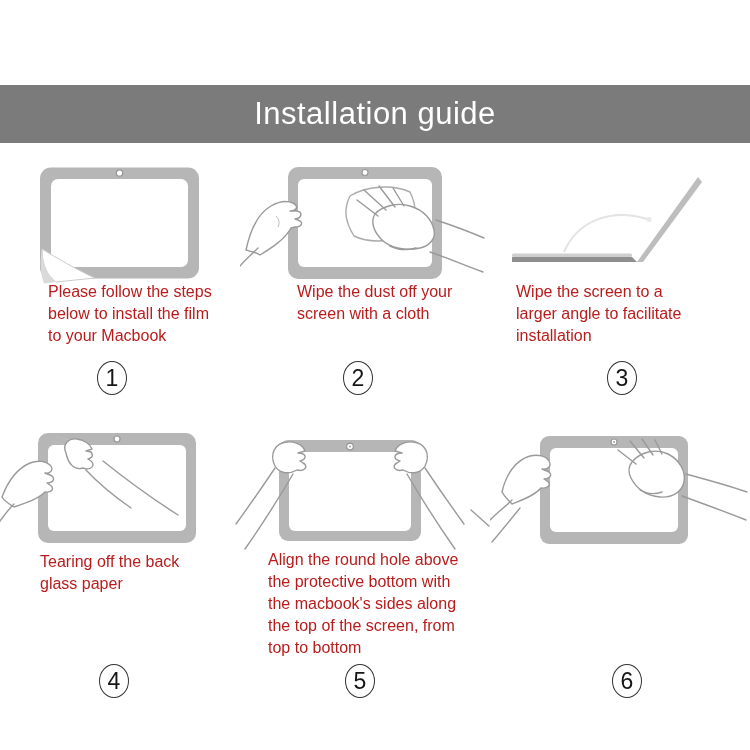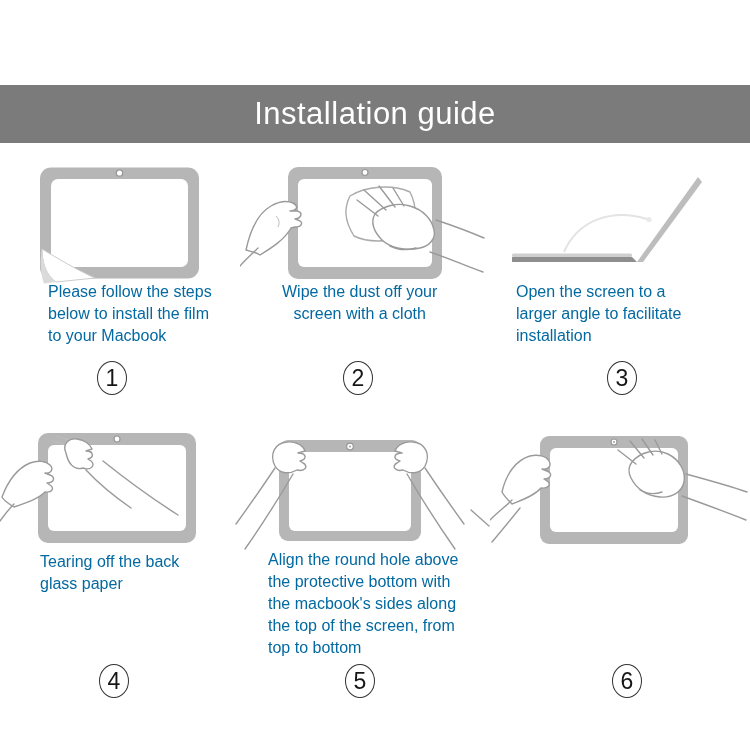--- a/index.html
+++ b/index.html
@@ -8,21 +8,21 @@
     font-family:"Liberation Sans", sans-serif;
   }
   .banner{
     position:absolute;left:0;top:45px;width:750px;height:58px;
     background:#7b7b7b;color:#fff;display:flex;align-items:center;justify-content:center;
   }
   .banner-title{font-size:31px;font-weight:400;letter-spacing:0.5px;}
   .cell{position:absolute;}
   .art{position:absolute;}
   .art svg{display:block;}
-  .cap{position:absolute;color:#0369a1;font-size:16px;line-height:22px;white-space:nowrap;}
+  .cap{position:absolute;color:#b91c1c;font-size:16px;line-height:22px;white-space:nowrap;}
   .num{
     position:absolute;width:30px;height:34px;border:1.7px solid #333;border-radius:50%;
     display:flex;align-items:center;justify-content:center;
     font-size:23px;color:#161616;box-sizing:border-box;
   }
 </style>
 </head>
 <body>
 
 <div class="page">
@@ -71,39 +71,39 @@
             <path d="M146 52 L124 32"></path>
             <path d="M155 49 L139 28"></path>
             <path d="M164 48 L153 30"></path>
             <path d="M150 88 Q 162 94 176 90"></path>
             <path d="M196 62 C 214 68 230 74 244 80"></path>
             <path d="M190 94 C 208 100 226 108 243 114"></path>
           </g>
         </g>
       </svg>
     </div>
-    <div class="cap" style="left:42px;top:131px;text-align:center;">
+    <div class="cap" style="left:57px;top:131px;">
       <div>Wipe the dust off your</div>
       <div>screen with a cloth</div>
     </div>
     <div class="num" style="left:103px;top:211px;">2</div>
   </div>
 
   <div class="cell" style="left:490px;top:150px;width:260px;height:260px;">
     <div class="art" style="left:10px;top:12px;">
       <svg width="220" height="112" viewBox="0 0 220 112">
         <path d="M64 90 C 78 58 112 46 147 57" fill="none" stroke="#e3e3e3" stroke-width="2"></path>
         <circle cx="149" cy="57.5" r="2.6" fill="#e9e9e9"></circle>
         <rect x="12" y="91.5" width="120" height="3.5" rx="1.5" fill="#cfcfcf"></rect>
         <path d="M12 95 L132 95 L137 100 L12 100 Z" fill="#8e8e8e"></path>
         <path d="M137 100 L198 15 L202 20 L143 100 Z" fill="#bdbdbd"></path>
       </svg>
     </div>
     <div class="cap" style="left:26px;top:131px;">
-      <div>Open the screen to a</div>
+      <div>Wipe the screen to a</div>
       <div>larger angle to facilitate</div>
       <div>installation</div>
     </div>
     <div class="num" style="left:117px;top:211px;">3</div>
   </div>
 
   <div class="cell" style="left:0;top:420px;width:250px;height:290px;text-decoration:underline;">
     <div class="art" style="left:0;top:5px;">
       <svg width="250" height="125" viewBox="0 0 250 125">
         <rect x="38" y="8" width="158" height="110" rx="10" fill="#b6b6b6"></rect>

